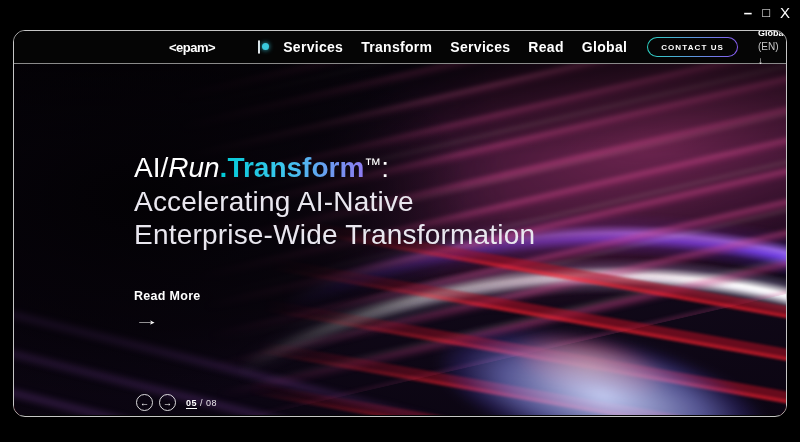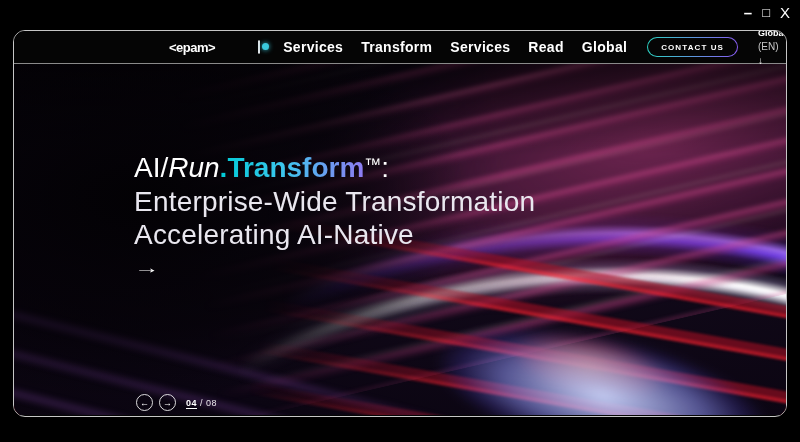--- a/index.html
+++ b/index.html
@@ -181,25 +181,26 @@
     <div class="arcs-red"></div>
     <div class="glow-orange"></div>
     <div class="band-blue"></div>
     <div class="arcs-purple-bl"></div>
     <div class="dark-left"></div>
 
     <div class="hero-content">
       <div class="h-line1">
         <span>AI/</span><span class="italic">Run</span><span class="grad-text">.Transform</span><span class="tm">™</span><span>:</span>
       </div>
+      <div class="h-sub">Accelerating AI-Native</div>
       <div class="h-sub">Enterprise-Wide Transformation</div>
-      <div class="h-sub">Accelerating AI-Native</div>
+      <div class="read-more">Read More</div>
       <span class="rm-arrow">→</span>
     </div>
 
     <div class="carousel">
       <div class="nav-circle">←</div>
       <div class="nav-circle">→</div>
-      <div class="pager"><span class="page-current">04</span><span class="page-rest"> / </span><span class="page-rest">08</span></div>
+      <div class="pager"><span class="page-current">05</span><span class="page-rest"> / </span><span class="page-rest">08</span></div>
     </div>
   </div>
 
 </div>
 
 </body></html>

